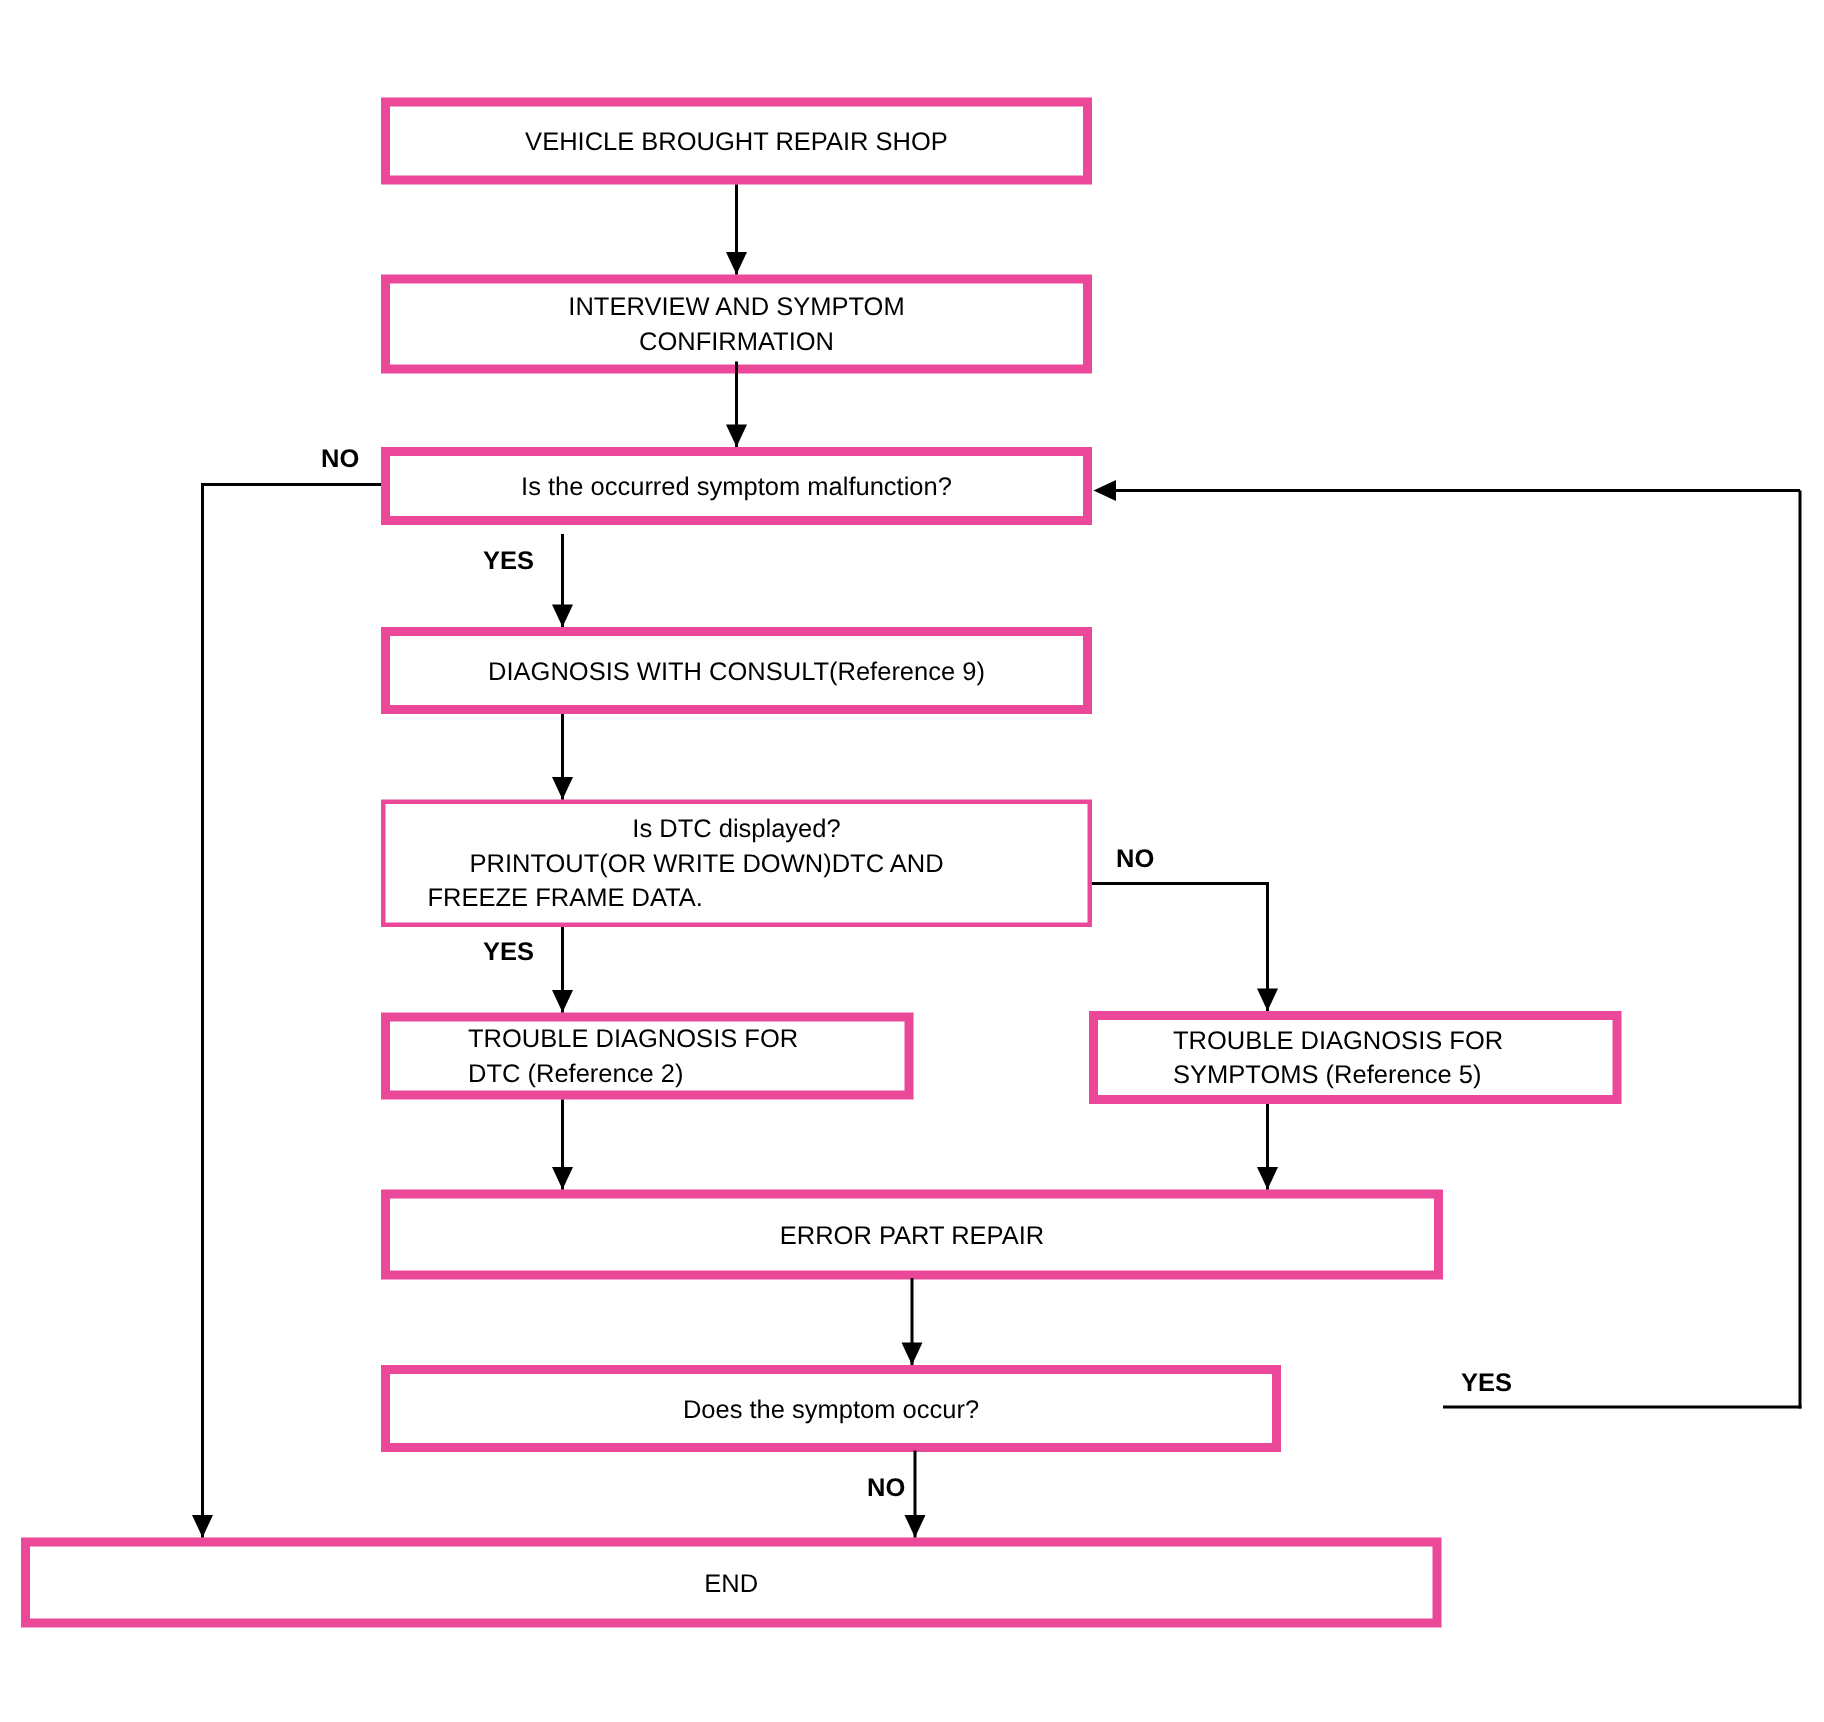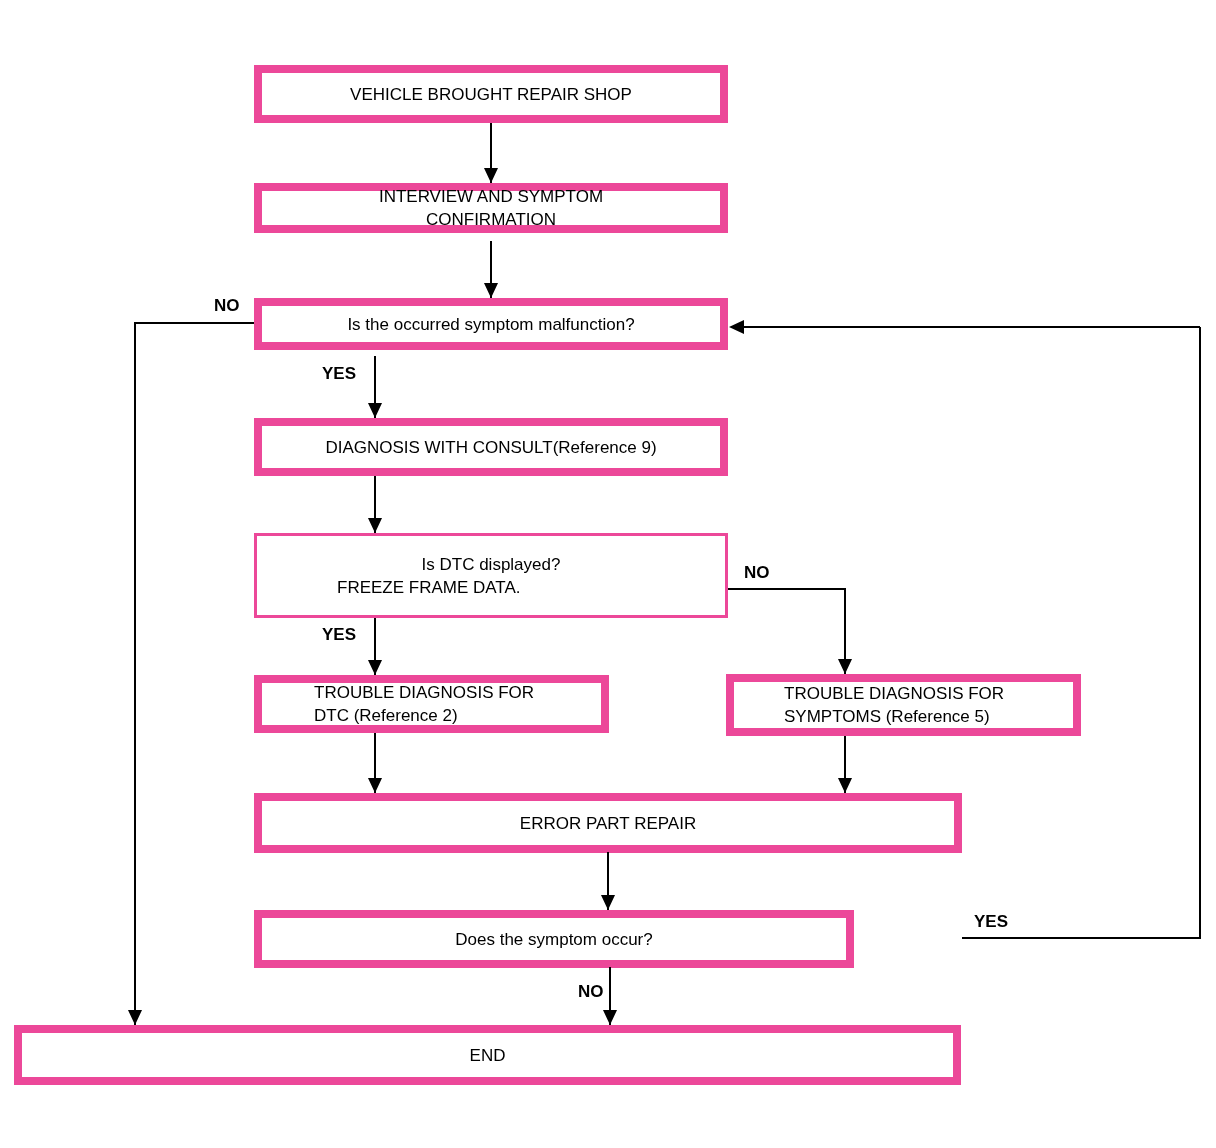--- a/index.html
+++ b/index.html
@@ -7,21 +7,21 @@
     position:relative;
     width:1216px; height:1148px;
     background:#ffffff;
     font-family:"Liberation Sans", sans-serif;
     color:#000000;
     overflow:hidden;
   }
   .node {
     position:absolute;
     box-sizing:border-box;
-    border:8px solid #ec4899;
+    border:6px solid #ec4899;
     background:#ffffff;
     display:flex;
     flex-direction:column;
     justify-content:center;
     align-items:center;
     text-align:center;
     font-size:17px;
     line-height:23px;
   }
   .node.thick { border-width:3px; }
@@ -54,36 +54,37 @@
 </style>
 </head>
 <body>
 
 <div class="stage">
 
   <div class="node" style="left:254px;top:65px;width:474px;height:58px">
     <div class="nline">VEHICLE BROUGHT REPAIR SHOP</div>
   </div>
 
-  <div class="node" style="left:254px;top:183px;width:474px;height:50px">
+  <div class="node" style="left:254px;top:183px;width:474px;height:66px">
     <div class="nline">INTERVIEW AND SYMPTOM</div>
     <div class="nline">CONFIRMATION</div>
   </div>
 
   <div class="node" style="left:254px;top:298px;width:474px;height:52px">
     <div class="nline">Is the occurred symptom malfunction?</div>
   </div>
 
   <div class="node" style="left:254px;top:418px;width:474px;height:58px">
     <div class="nline">DIAGNOSIS WITH CONSULT(Reference 9)</div>
   </div>
 
   <div class="node thick" style="left:254px;top:533px;width:474px;height:85px">
     <div class="nline" style="align-self:center">Is DTC displayed?</div>
-    <div class="nline" style="align-self:flex-start;padding-left:80px">FREEZE FRAME DATA.</div>
+    <div class="nline" style="align-self:flex-start;padding-left:56px">PRINTOUT(OR WRITE DOWN)DTC AND</div>
+    <div class="nline" style="align-self:flex-start;padding-left:28px">FREEZE FRAME DATA.</div>
   </div>
 
   <div class="node left-align" style="left:254px;top:675px;width:355px;height:58px;padding-left:52px">
     <div class="nline">TROUBLE DIAGNOSIS FOR</div>
     <div class="nline">DTC (Reference 2)</div>
   </div>
 
   <div class="node left-align" style="left:726px;top:674px;width:355px;height:62px;padding-left:50px">
     <div class="nline">TROUBLE DIAGNOSIS FOR</div>
     <div class="nline">SYMPTOMS (Reference 5)</div>

